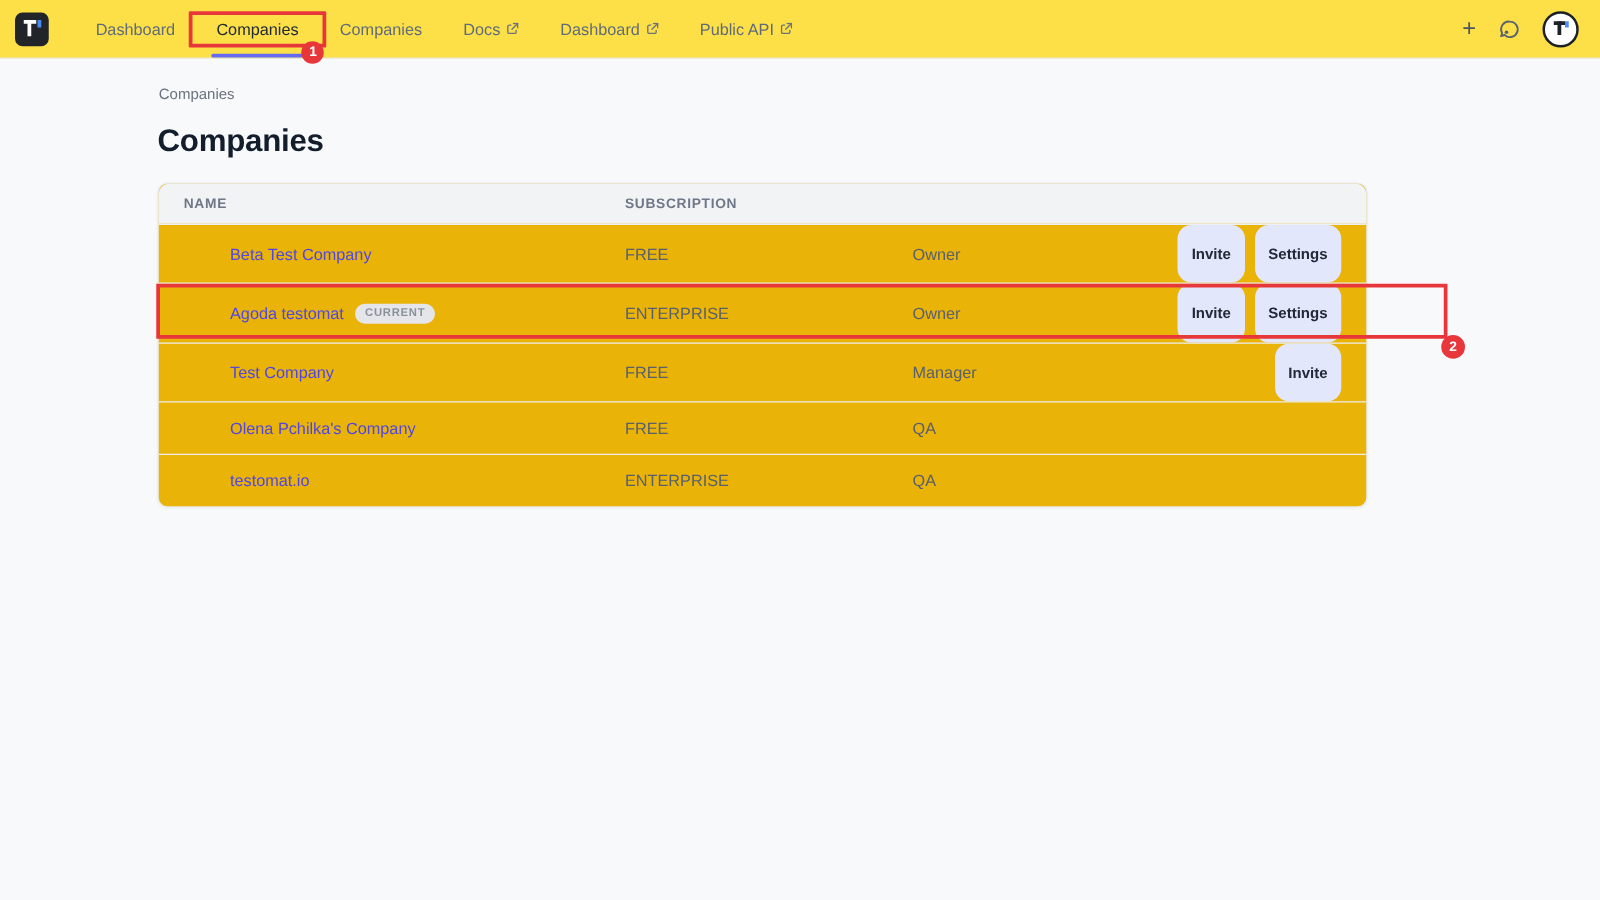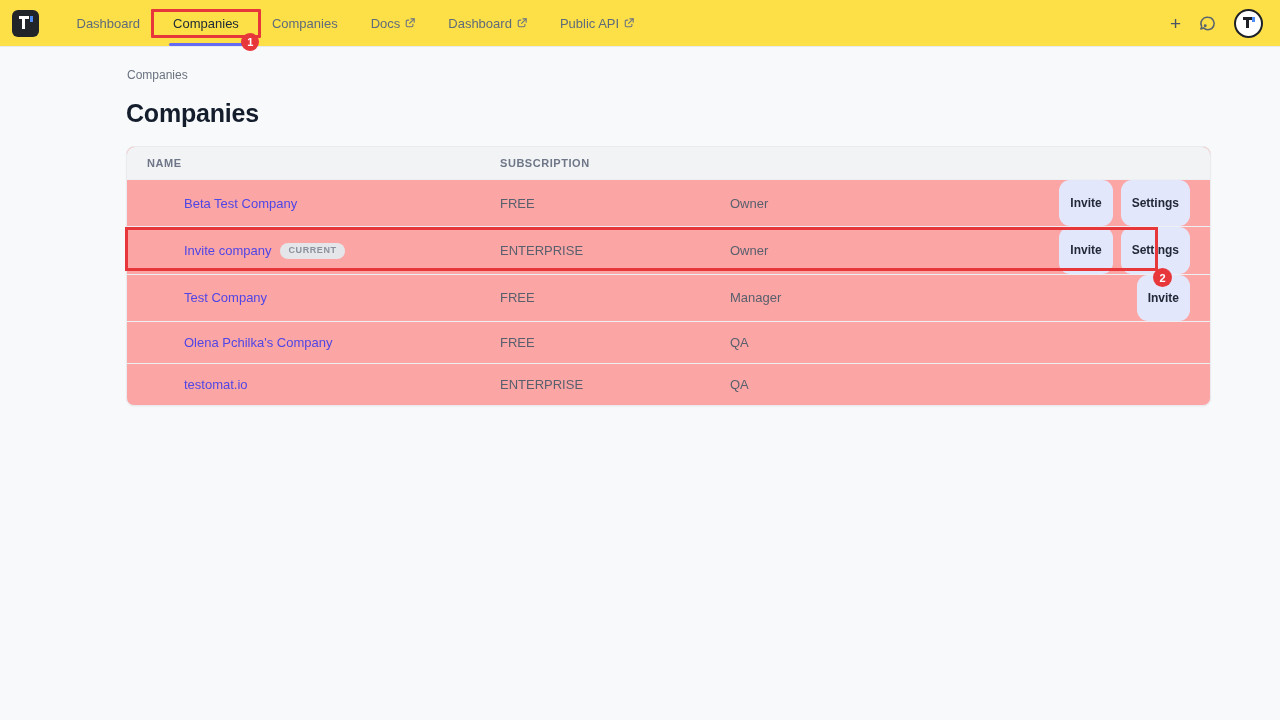--- a/index.html
+++ b/index.html
@@ -58,22 +58,22 @@
   .row-badge { width:19px; height:19px; left:1153px; top:221px; }
 
   
   .content { position:relative; height:673px; background:#f8f9fa; }
   .breadcrumb { position:absolute; left:127px; top:21px; font-size:12px; color:#6a7280; }
   .page-title {
     position:absolute; left:126px; top:53px; font-size:25px; line-height:27px;
     font-weight:700; color:#141d2c; letter-spacing:-0.2px;
   }
   .card {
-    position:absolute; left:126px; top:99px; width:1085px;
-    background:#fca5a5; border:1px solid #e9ebef; border-radius:8px;
+    position:absolute; left:126px; top:99px; width:968px;
+    background:#eab308; border:1px solid #e9ebef; border-radius:8px;
     box-shadow:0 1px 2px rgba(16,24,40,0.04);
   }
   .trow {
     display:grid; grid-template-columns:353px 230px 1fr auto;
     align-items:center; padding:0 20px;
   }
   .thead {
     height:32px; background:#f1f3f5; border-radius:8px 8px 0 0;
     font-size:11px; font-weight:600; letter-spacing:0.55px; color:#6e7687;
   }
@@ -183,21 +183,21 @@
       <div>FREE</div>
       <div>Owner</div>
       <div class="actions">
         <button class="btn">Invite</button>
         <button class="btn">Settings</button>
       </div>
     </div>
 
     <div class="trow tbody-row">
       <div class="name-cell">
-        <a class="company-link">Invite company</a>
+        <a class="company-link">Agoda testomat</a>
         <span class="current-pill">CURRENT</span>
       </div>
       <div>ENTERPRISE</div>
       <div>Owner</div>
       <div class="actions">
         <button class="btn">Invite</button>
         <button class="btn">Settings</button>
       </div>
     </div>
 

